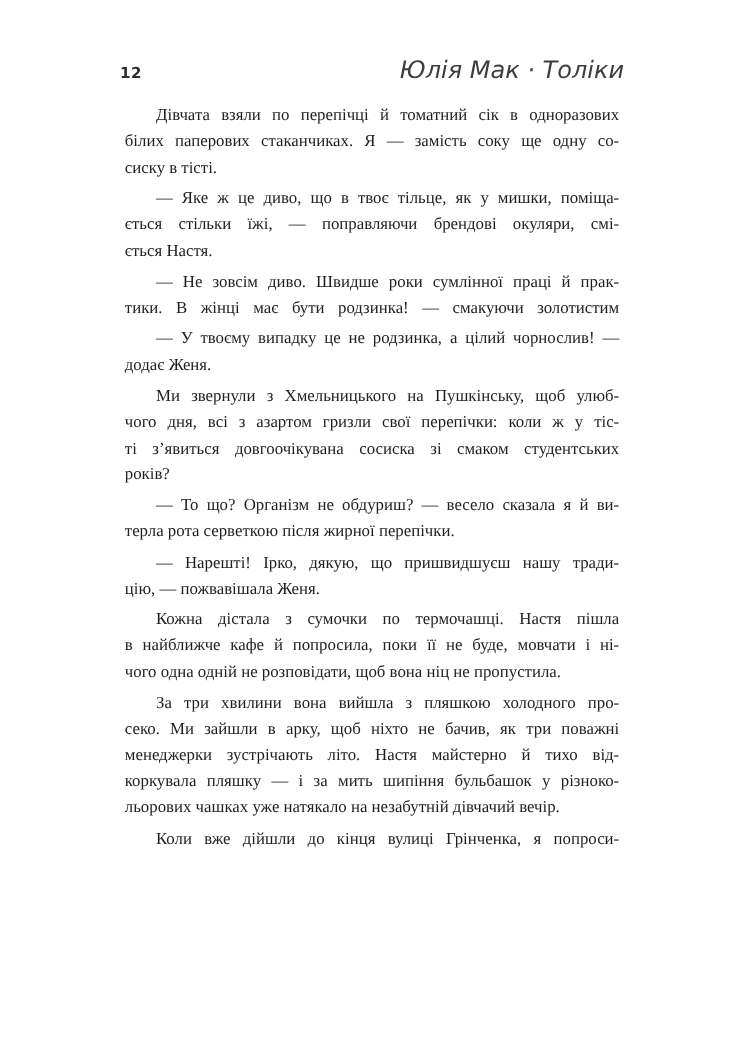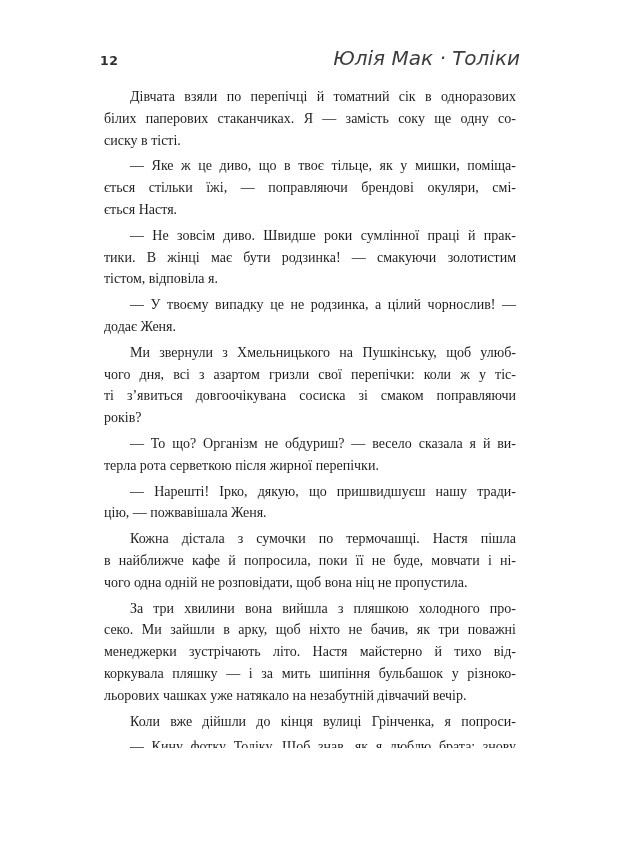--- a/index.html
+++ b/index.html
@@ -77,30 +77,29 @@
         <div class="line last">сиску в тісті.</div>
       </div>
       <div class="para">
         <div class="line first">— Яке ж це диво, що в твоє тільце, як у мишки, поміща-</div>
         <div class="line">ється стільки їжі, — поправляючи брендові окуляри, смі-</div>
         <div class="line last">ється Настя.</div>
       </div>
       <div class="para">
         <div class="line first">— Не зовсім диво. Швидше роки сумлінної праці й прак-</div>
         <div class="line">тики. В жінці має бути родзинка! — смакуючи золотистим</div>
-        <div class="line last">тістом, відповіла я.</div>
       </div>
       <div class="para">
         <div class="line first">— У твоєму випадку це не родзинка, а цілий чорнослив! —</div>
         <div class="line last">додає Женя.</div>
       </div>
       <div class="para">
         <div class="line first">Ми звернули з Хмельницького на Пушкінську, щоб улюб-</div>
         <div class="line">чого дня, всі з азартом гризли свої перепічки: коли ж у тіс-</div>
-        <div class="line">ті з’явиться довгоочікувана сосиска зі смаком поправляючи</div>
+        <div class="line">ті з’явиться довгоочікувана сосиска зі смаком студентських</div>
         <div class="line last">років?</div>
       </div>
       <div class="para">
         <div class="line first">— То що? Організм не обдуриш? — весело сказала я й ви-</div>
         <div class="line last">терла рота серветкою після жирної перепічки.</div>
       </div>
       <div class="para">
         <div class="line first">— Нарешті! Ірко, дякую, що пришвидшуєш нашу тради-</div>
         <div class="line last">цію, — пожвавішала Женя.</div>
       </div>
@@ -112,18 +111,14 @@
       <div class="para">
         <div class="line first">За три хвилини вона вийшла з пляшкою холодного про-</div>
         <div class="line">секо. Ми зайшли в арку, щоб ніхто не бачив, як три поважні</div>
         <div class="line">менеджерки зустрічають літо. Настя майстерно й тихо від-</div>
         <div class="line">коркувала пляшку — і за мить шипіння бульбашок у різноко-</div>
         <div class="line last">льорових чашках уже натякало на незабутній дівчачий вечір.</div>
       </div>
       <div class="para">
         <div class="line first">Коли вже дійшли до кінця вулиці Грінченка, я попроси-</div>
       </div>
-      <div class="para">
-        <div class="line first">— Кину фотку Толіку. Щоб знав, як я люблю брата: знову</div>
-        <div class="line last">не пропускаю його день народження!</div>
-      </div>
     </div>
 </div>
 
 </body></html>

